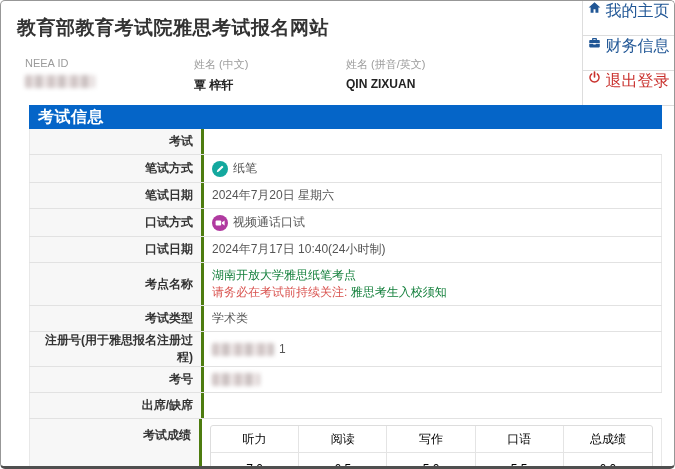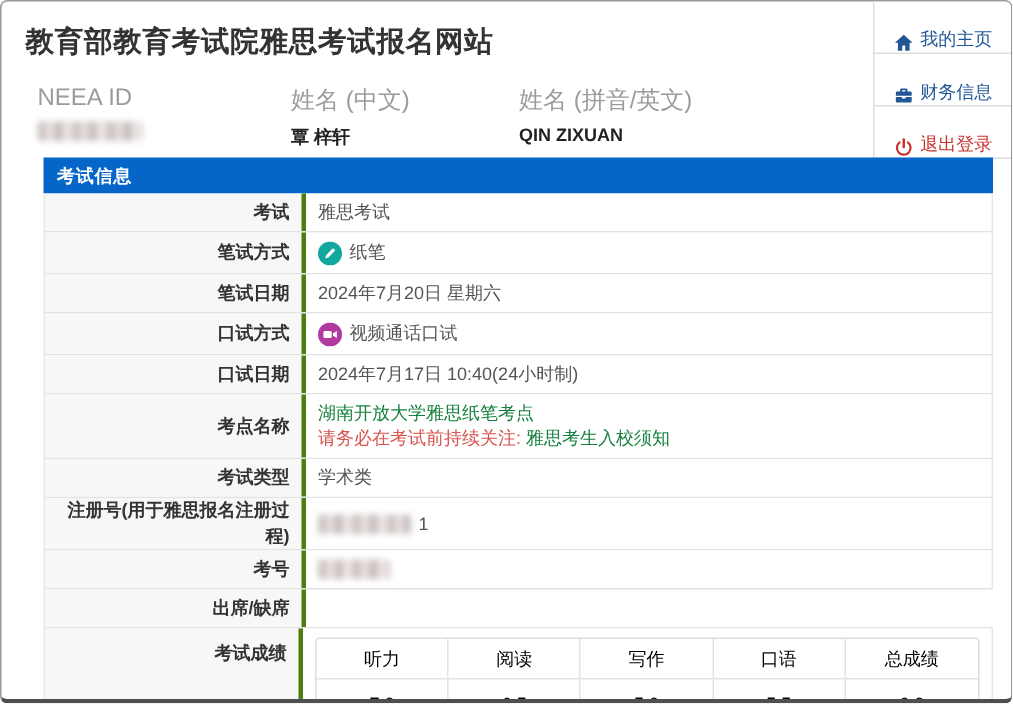--- a/index.html
+++ b/index.html
@@ -9,47 +9,47 @@
     border:1px solid #979797; border-bottom:3px solid #4f4f4f; border-radius:5px;
     overflow:hidden;
   }
   
   .header { position:relative; height:104px; }
   .page-title {
     position:absolute; left:16px; top:14px;
     font-size:19px; font-weight:bold; color:#333; letter-spacing:0.5px;
   }
   .ufield { position:absolute; top:56px; }
-  .ulabel { font-size:16px; color:#9b9b9b; margin-bottom:5px; }
+  .ulabel { font-size:11px; color:#9b9b9b; margin-bottom:5px; }
   .uvalue { font-size:12px; font-weight:bold; color:#222; }
   .uf-0 { left:24px; }
   .uf-1 { left:193px; }
   .uf-2 { left:345px; }
   .redacted {
     display:inline-block; height:13px; border-radius:2px; filter:blur(2px);
     background:repeating-linear-gradient(90deg,#cfc4c4 0 6px,#e7dfdf 6px 11px,#c9bfbf 11px 17px,#ece5e5 17px 23px);
     vertical-align:middle;
   }
   .w70 { width:70px; } .w62 { width:62px; } .w48 { width:48px; }
   .menu {
     position:absolute; top:0; right:0; width:92px; height:105px;
     border-left:1px solid #ddd; background:#fff;
   }
   .menu-item {
-    height:35px; display:flex; align-items:flex-end; justify-content:center;
-    gap:5px; font-size:12px; border-bottom:1px solid #ddd; cursor:pointer;
+    height:35px; display:flex; align-items:flex-start; justify-content:center;
+    gap:5px; font-size:16px; border-bottom:1px solid #ddd; cursor:pointer;
     text-decoration:none;
   }
   .menu-blue { color:#215796; }
   .menu-red  { color:#c9302c; }
   .micon { display:inline-flex; width:13px; height:13px; }
   
   .panel { position:absolute; left:28px; top:104px; width:633px; }
   .panel-header {
-    height:24px; background:#0565c8; color:#fff; font-size:12px; font-weight:bold;
+    height:24px; background:#0565c8; color:#fff; font-size:16px; font-weight:bold;
     line-height:24px; padding-left:9px; letter-spacing:0.5px;
   }
   .row { display:flex; border-bottom:1px solid #e2e2e2; min-height:26px; }
   .row:last-child { border-bottom:1px solid #e2e2e2; }
   .cell-label {
     width:175px; background:#f7f7f7; border-left:1px solid #e8e8e8;
     border-right:3px solid #4d7c0f; font-size:12px; font-weight:bold; color:#333;
     text-align:right; padding:0 8px; display:flex; align-items:center; justify-content:flex-end;
   }
   .cell-value {
@@ -126,21 +126,20 @@
         <span>退出登录</span>
       </a>
     </nav>
   </div>
 
   <div class="panel">
     <div class="panel-header">考试信息</div>
 
     <div class="row">
       <div class="cell-label">考试</div>
-      <div class="cell-value">雅思考试</div>
     </div>
 
     <div class="row row-h28">
       <div class="cell-label">笔试方式</div>
       <div class="cell-value">
         <span class="cicon">
           <svg viewBox="0 0 16 16" width="16" height="16">
               <circle cx="8" cy="8" r="8" fill="#13a89e"></circle>
               <path d="M4.8 11.2l.6-2.1 4.2-4.2a.62.62 0 01.88 0l.62.62a.62.62 0 010 .88L6.9 10.6z" fill="#fff"></path>
             </svg>

